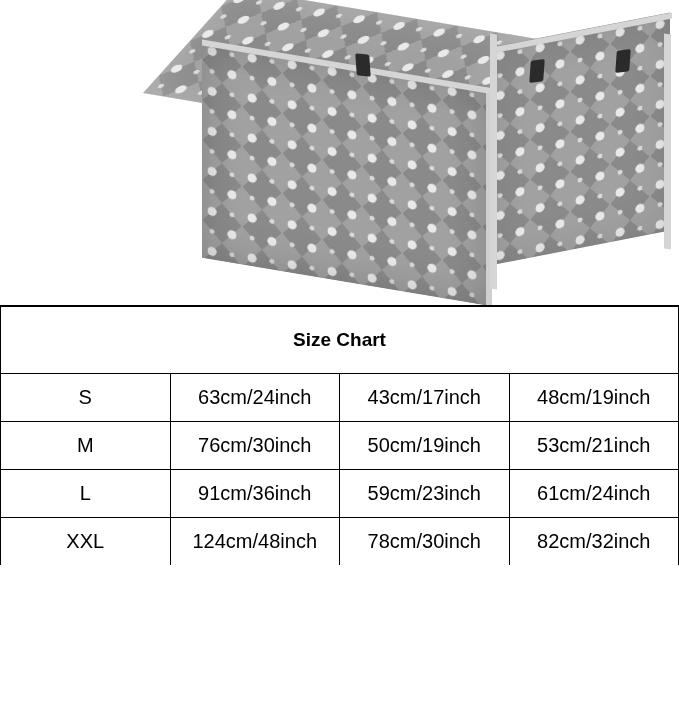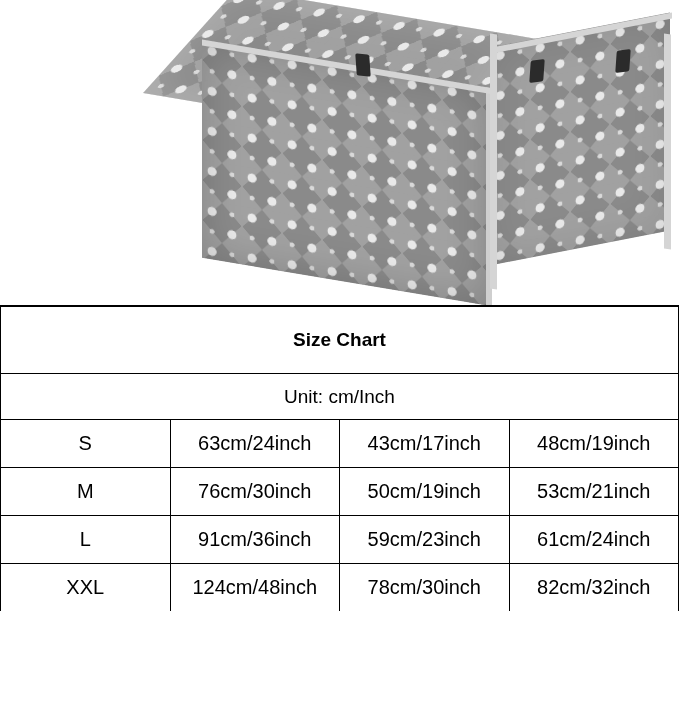--- a/index.html
+++ b/index.html
@@ -172,23 +172,20 @@
       <div class="buckle buckle-3"></div>
     </div>
   </div>
 
   <div id="chart">
     <table class="size-chart">
       <tbody>
         <tr>
           <td class="title-cell" colspan="4">Size Chart</td>
         </tr>
-        <tr>
-          <td class="unit-cell" colspan="4">Unit: cm/Inch</td>
-        </tr>
         <tr class="data-row">
           <td class="col-size">S</td>
           <td class="col-long">63cm/24inch</td>
           <td class="col-width">43cm/17inch</td>
           <td class="col-high">48cm/19inch</td>
         </tr>
         <tr class="data-row">
           <td class="col-size">M</td>
           <td class="col-long">76cm/30inch</td>
           <td class="col-width">50cm/19inch</td>

